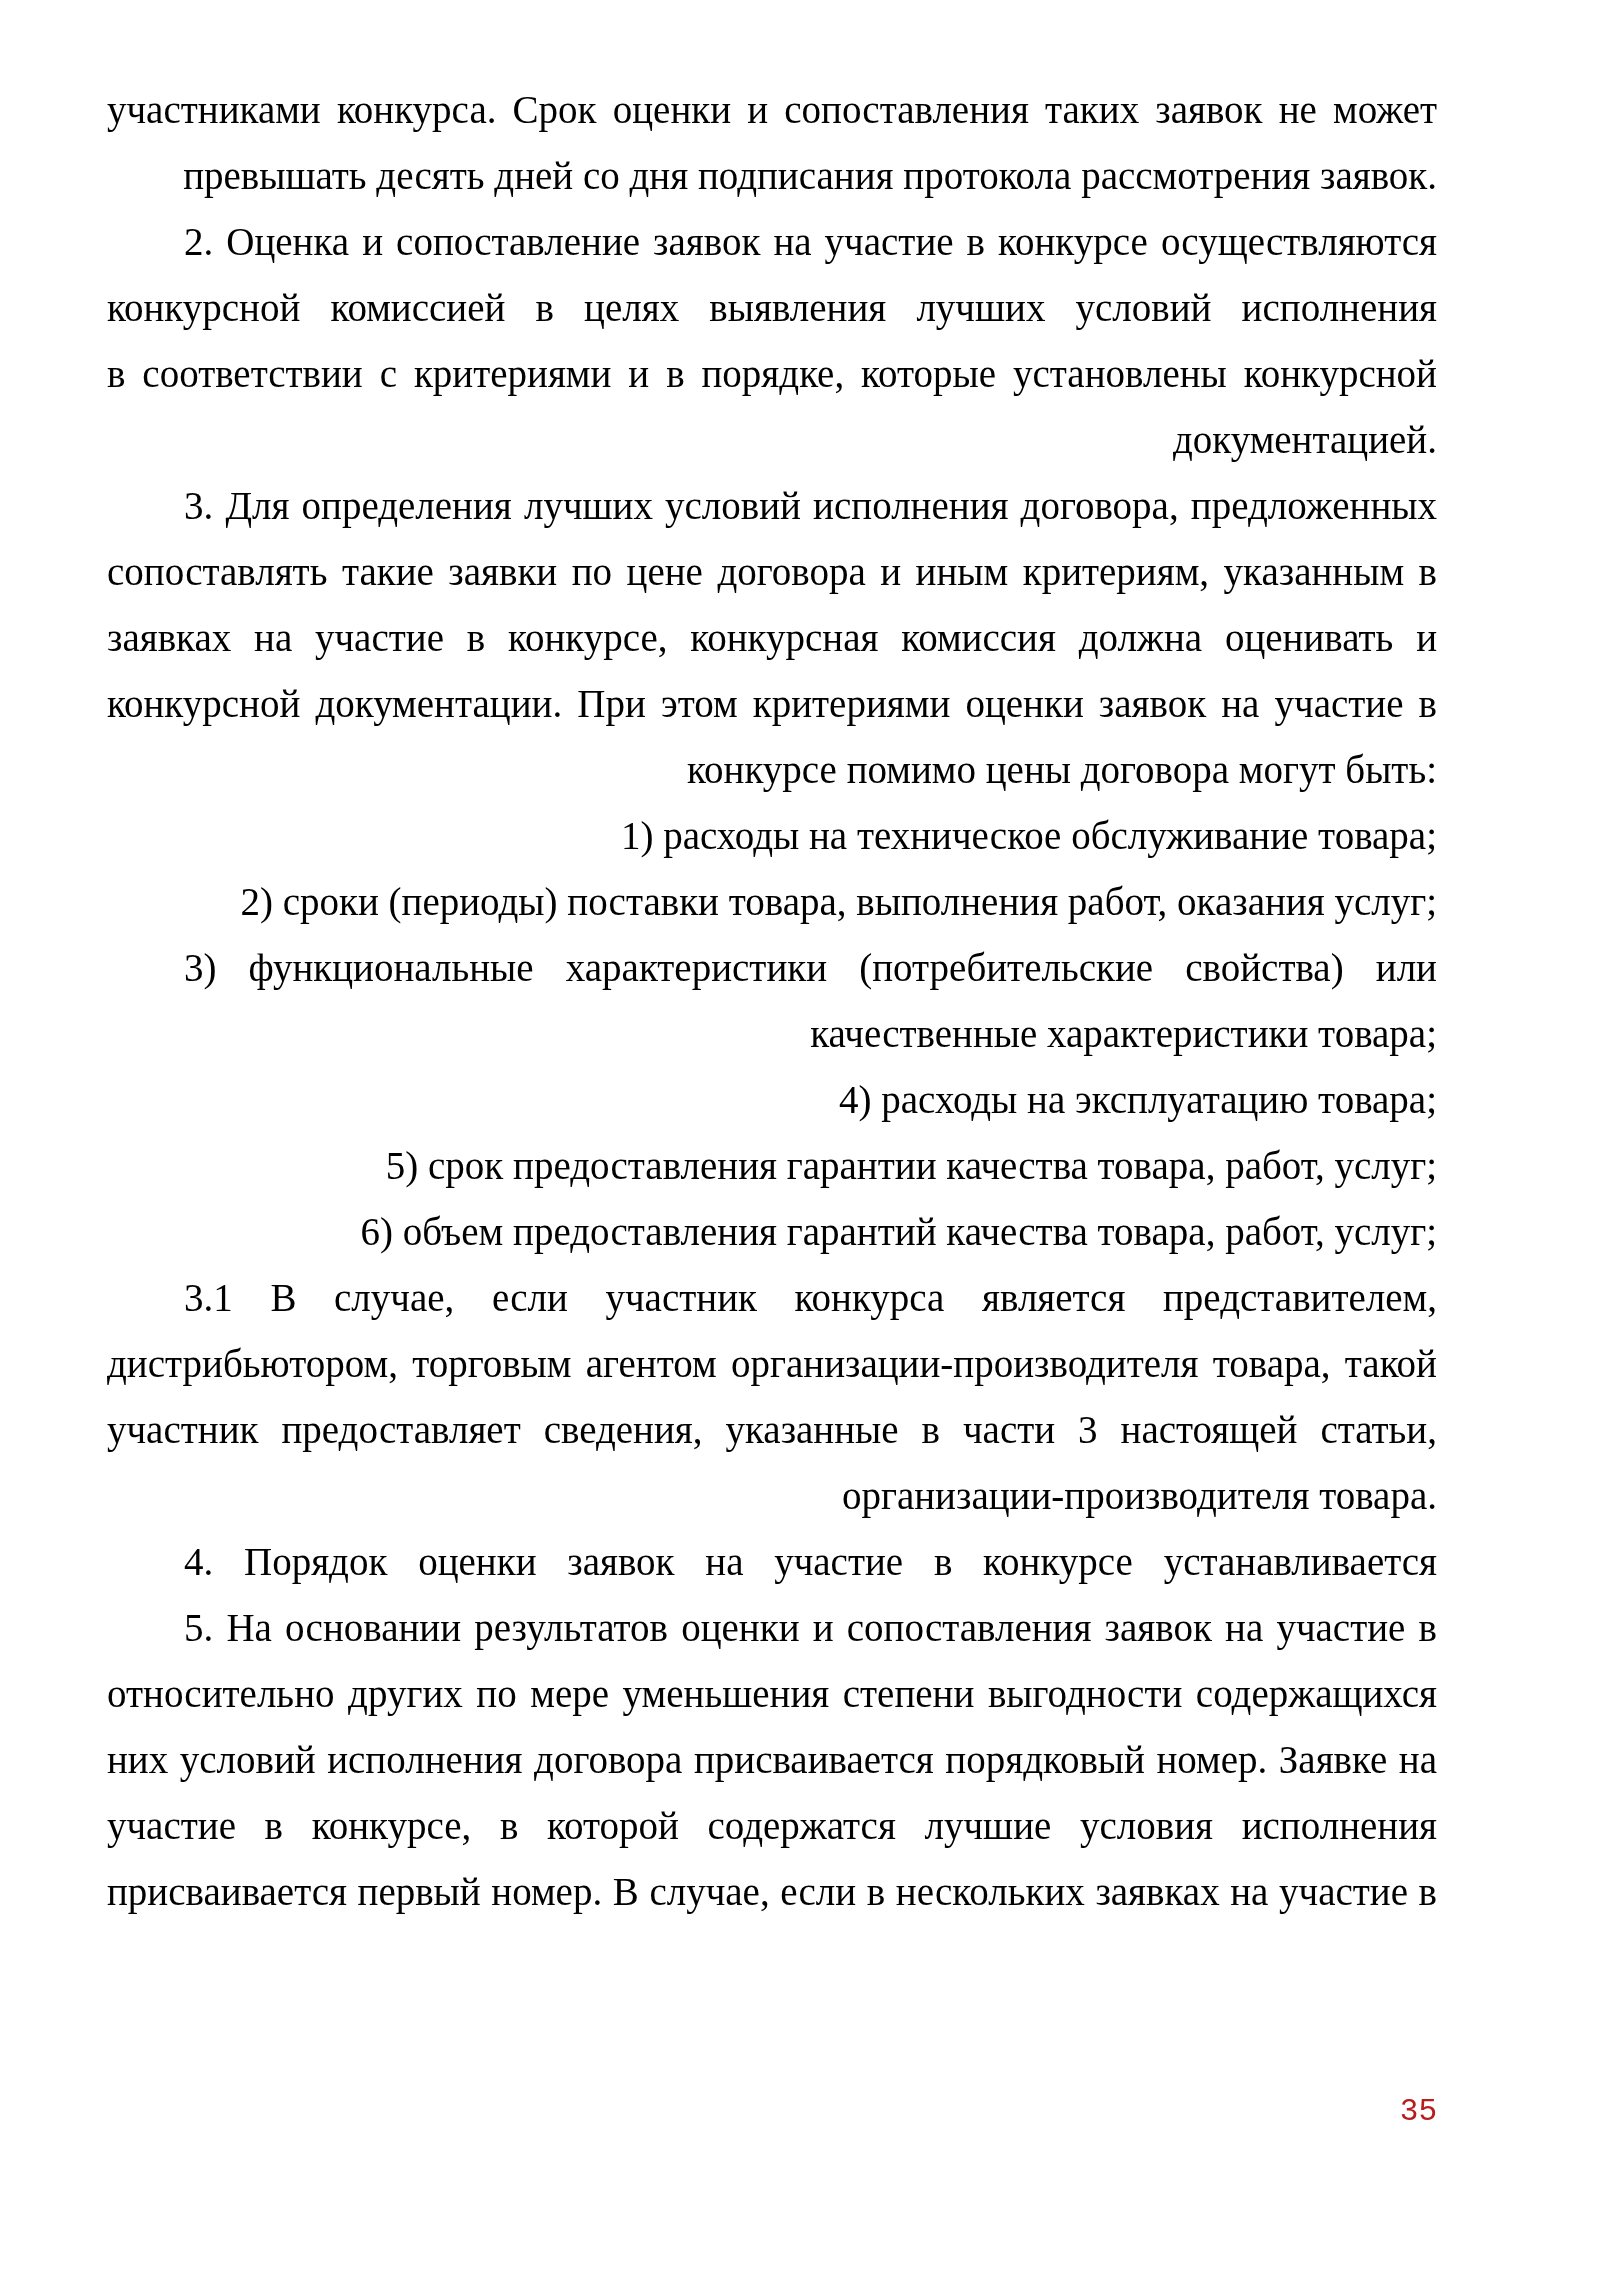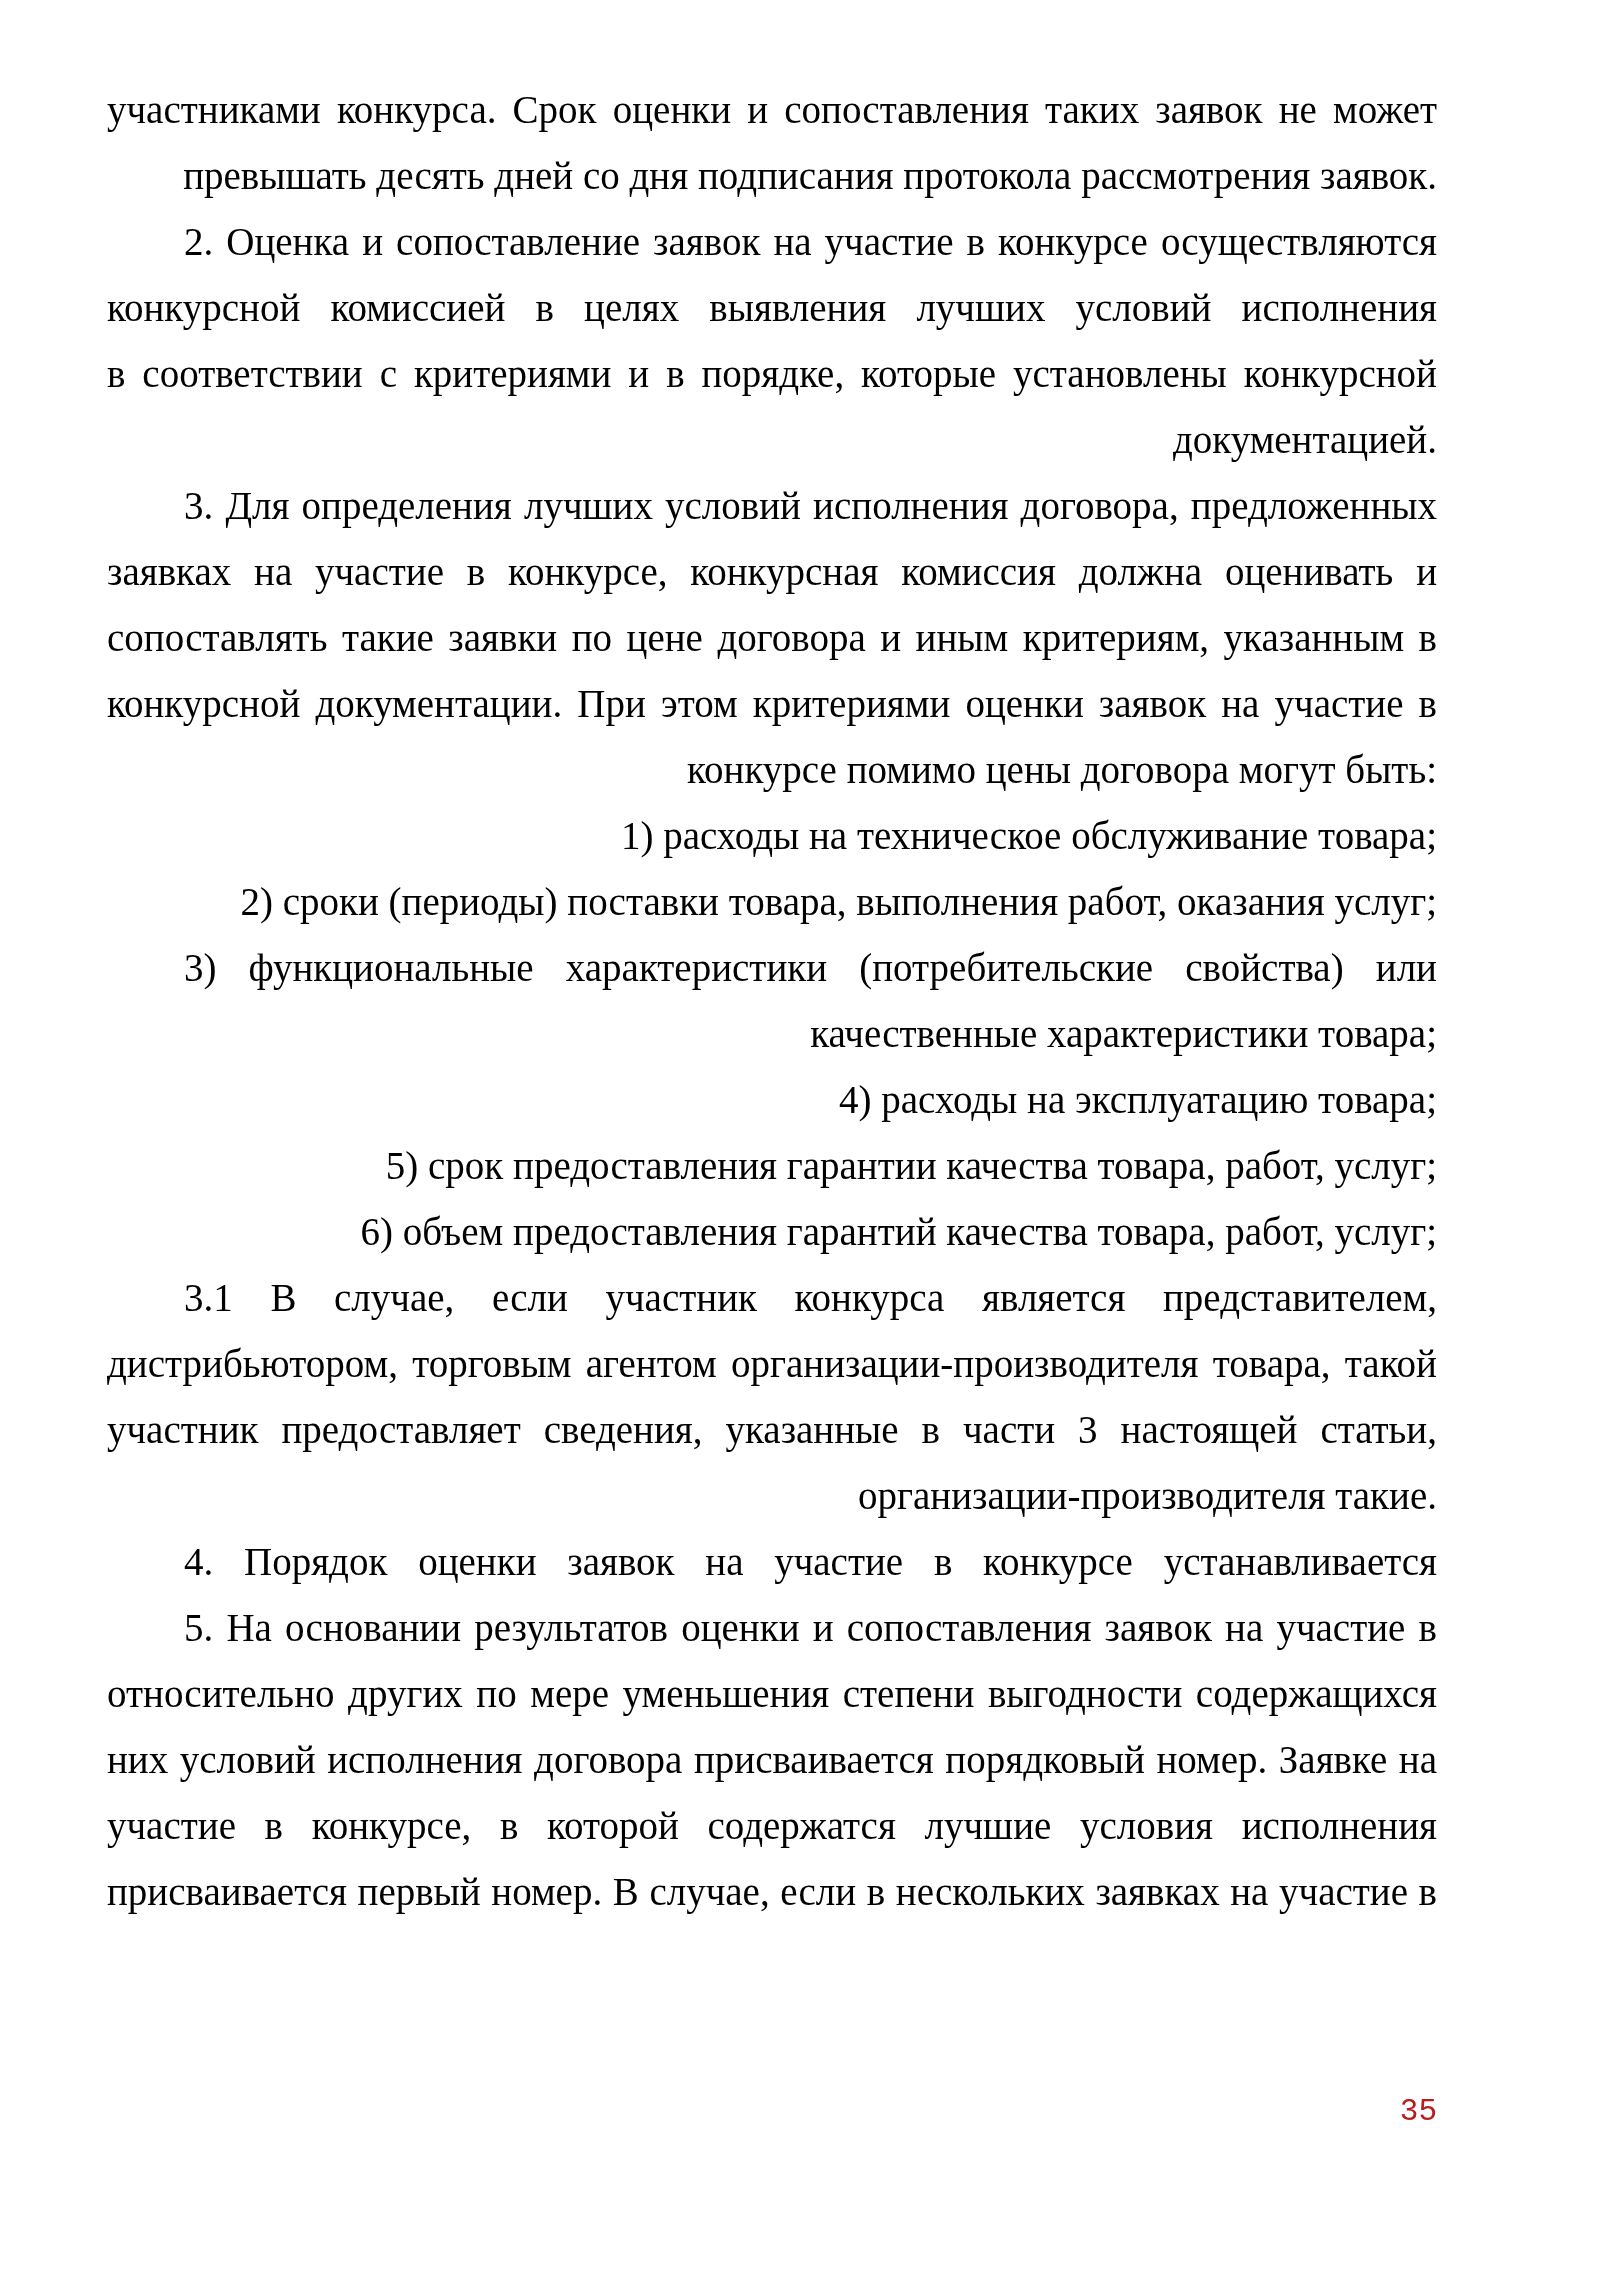--- a/index.html
+++ b/index.html
@@ -49,22 +49,22 @@
 
     <div>
       <span class="line justify indent">2. Оценка и сопоставление заявок на участие в конкурсе осуществляются</span>
       <span class="line justify">конкурсной комиссией в целях выявления лучших условий исполнения договора</span>
       <span class="line justify">в соответствии с критериями и в порядке, которые установлены конкурсной</span>
       <span class="line last">документацией.</span>
     </div>
 
     <div>
       <span class="line justify indent">3. Для определения лучших условий исполнения договора, предложенных в</span>
+      <span class="line justify">сопоставлять такие заявки по цене договора и иным критериям, указанным в</span>
       <span class="line justify">заявках на участие в конкурсе, конкурсная комиссия должна оценивать и</span>
-      <span class="line justify">сопоставлять такие заявки по цене договора и иным критериям, указанным в</span>
       <span class="line justify">конкурсной документации. При этом критериями оценки заявок на участие в</span>
       <span class="line last">конкурсе помимо цены договора могут быть:</span>
     </div>
 
     <div>
       <div>
         <span class="line last indent">1) расходы на техническое обслуживание товара;</span>
       </div>
       <div>
         <span class="line last indent">2) сроки (периоды) поставки товара, выполнения работ, оказания услуг;</span>
@@ -81,21 +81,21 @@
       </div>
       <div>
         <span class="line last indent">6) объем предоставления гарантий качества товара, работ, услуг;</span>
       </div>
     </div>
 
     <div>
       <span class="line justify indent">3.1 В случае, если участник конкурса является представителем,</span>
       <span class="line justify">дистрибьютором, торговым агентом организации-производителя товара, такой</span>
       <span class="line justify">участник предоставляет сведения, указанные в части 3 настоящей статьи,</span>
-      <span class="line last">организации-производителя такие.</span>
+      <span class="line last">организации-производителя товара.</span>
     </div>
 
     <div>
       <span class="line justify indent">4. Порядок оценки заявок на участие в конкурсе устанавливается</span>
     </div>
 
     <div>
       <span class="line justify indent">5. На основании результатов оценки и сопоставления заявок на участие в</span>
       <span class="line justify">относительно других по мере уменьшения степени выгодности содержащихся в</span>
       <span class="line justify">них условий исполнения договора присваивается порядковый номер. Заявке на</span>

